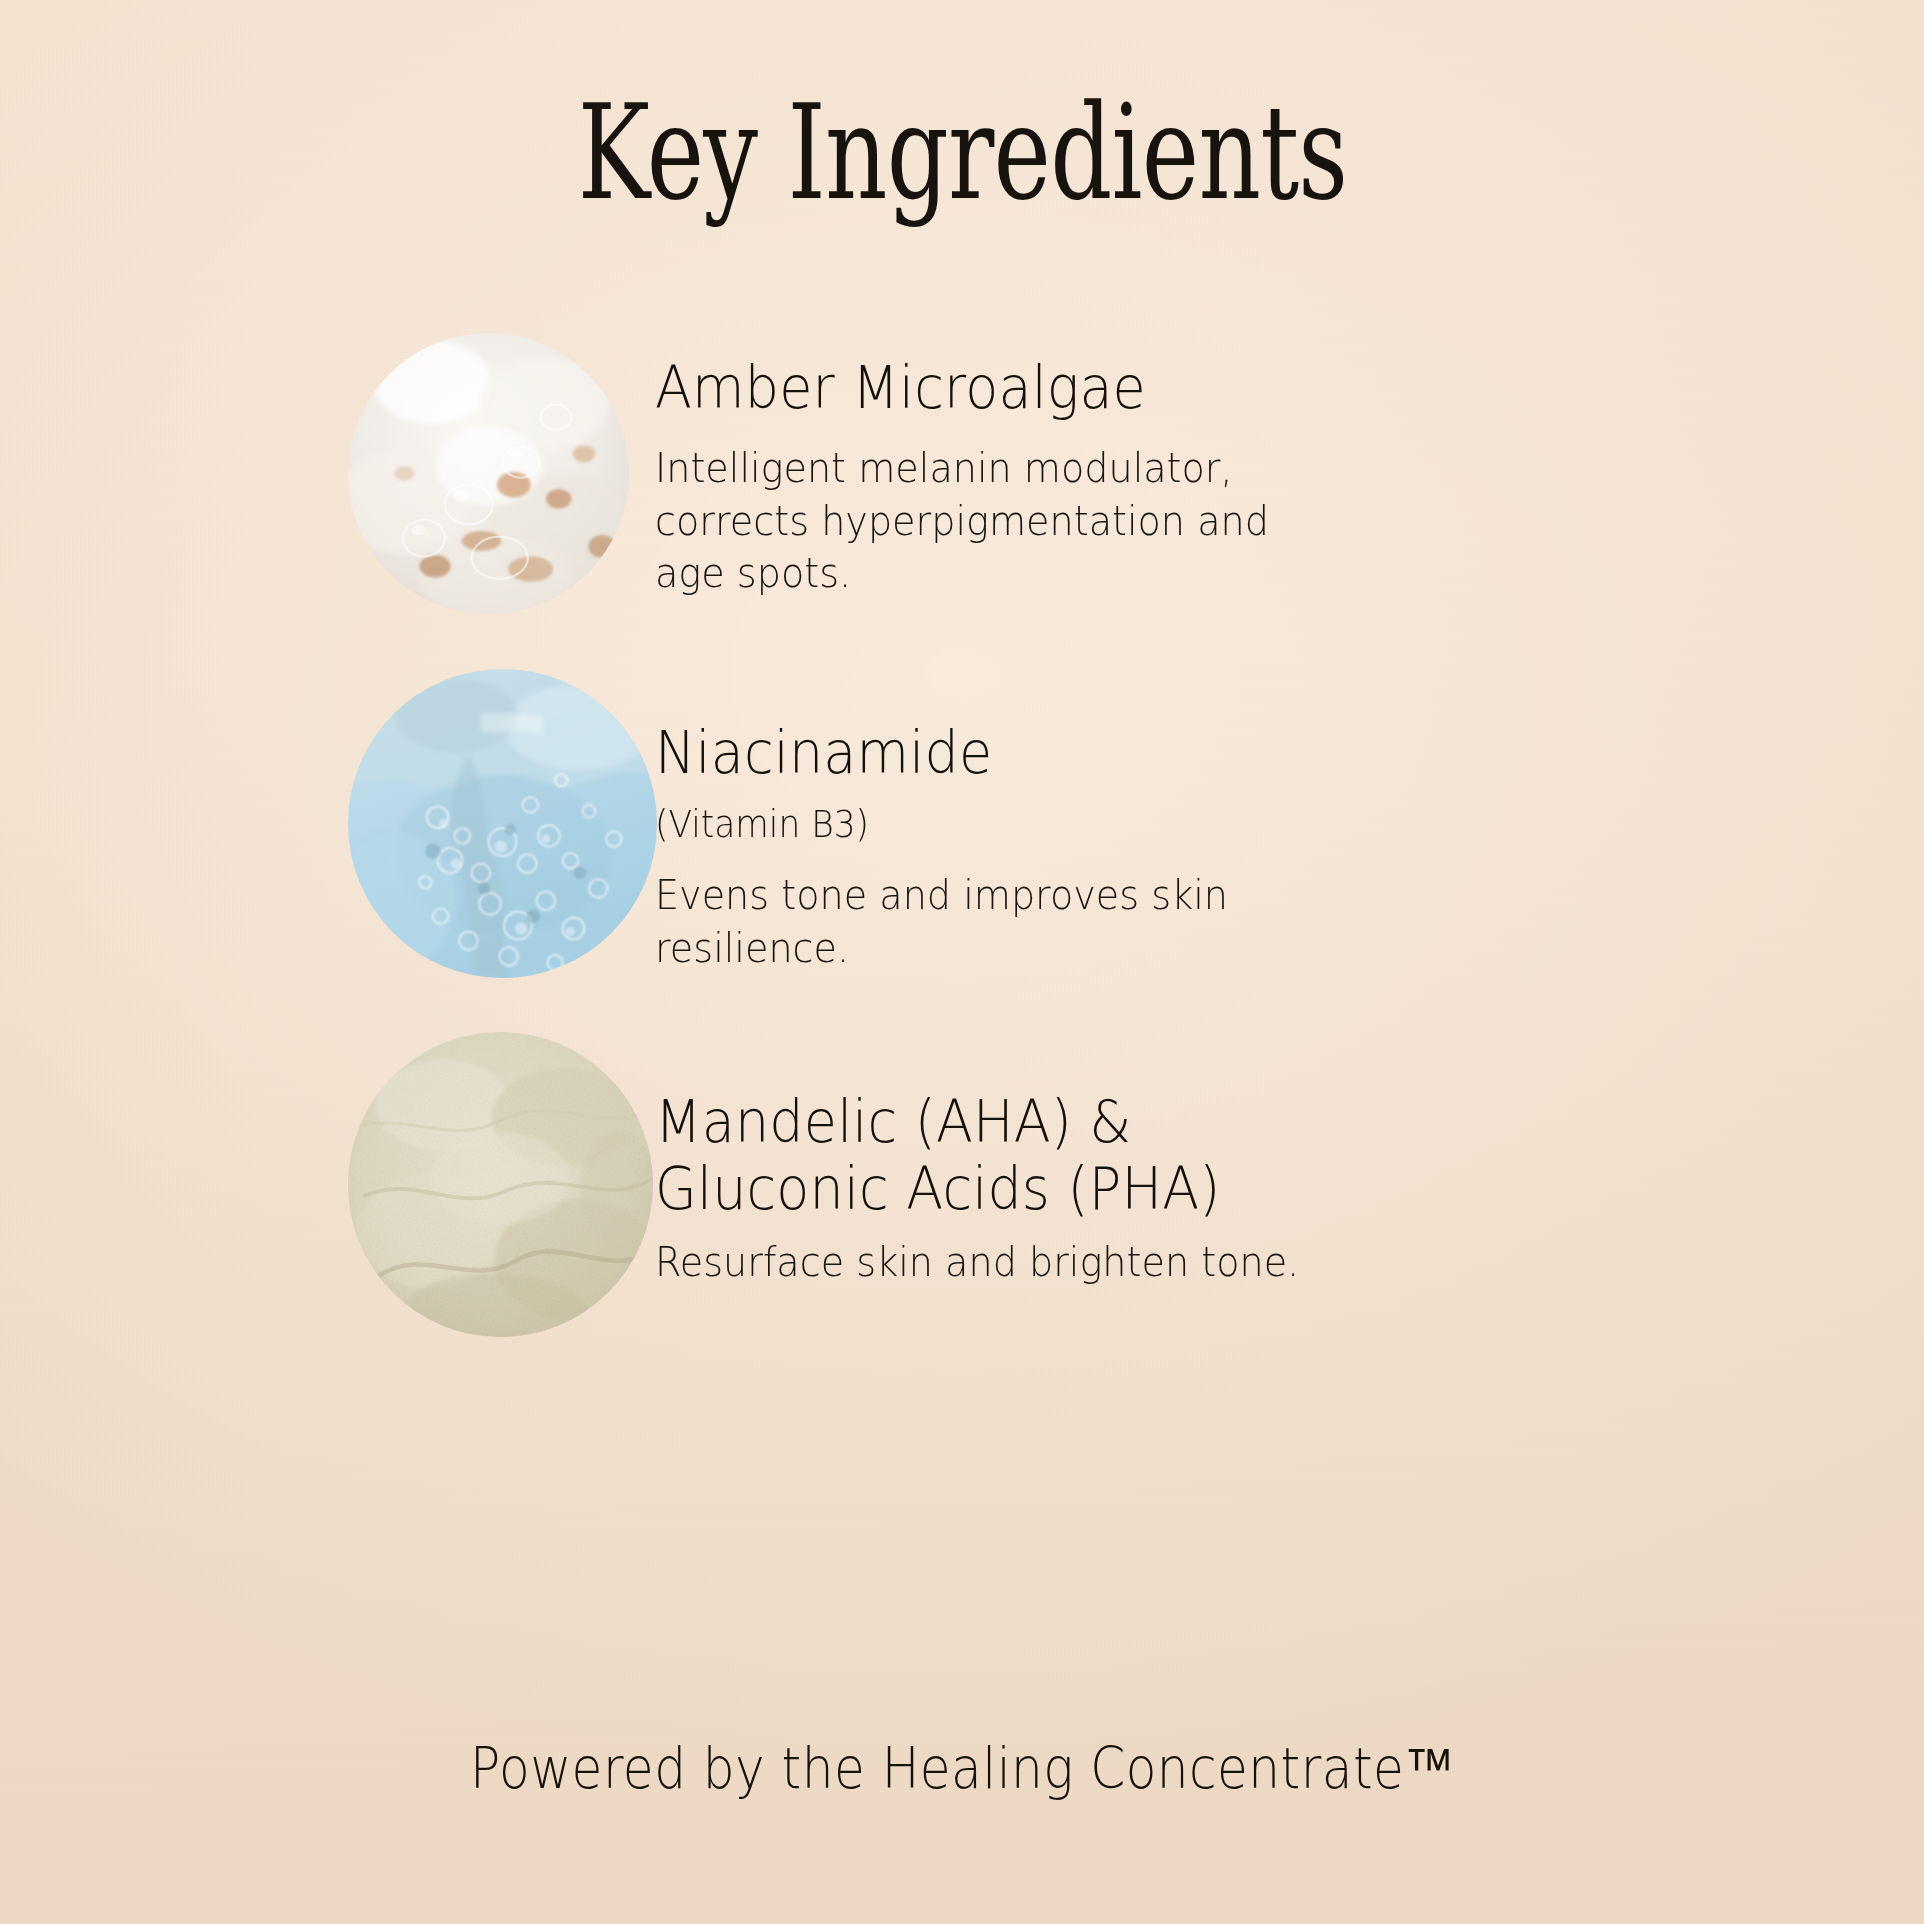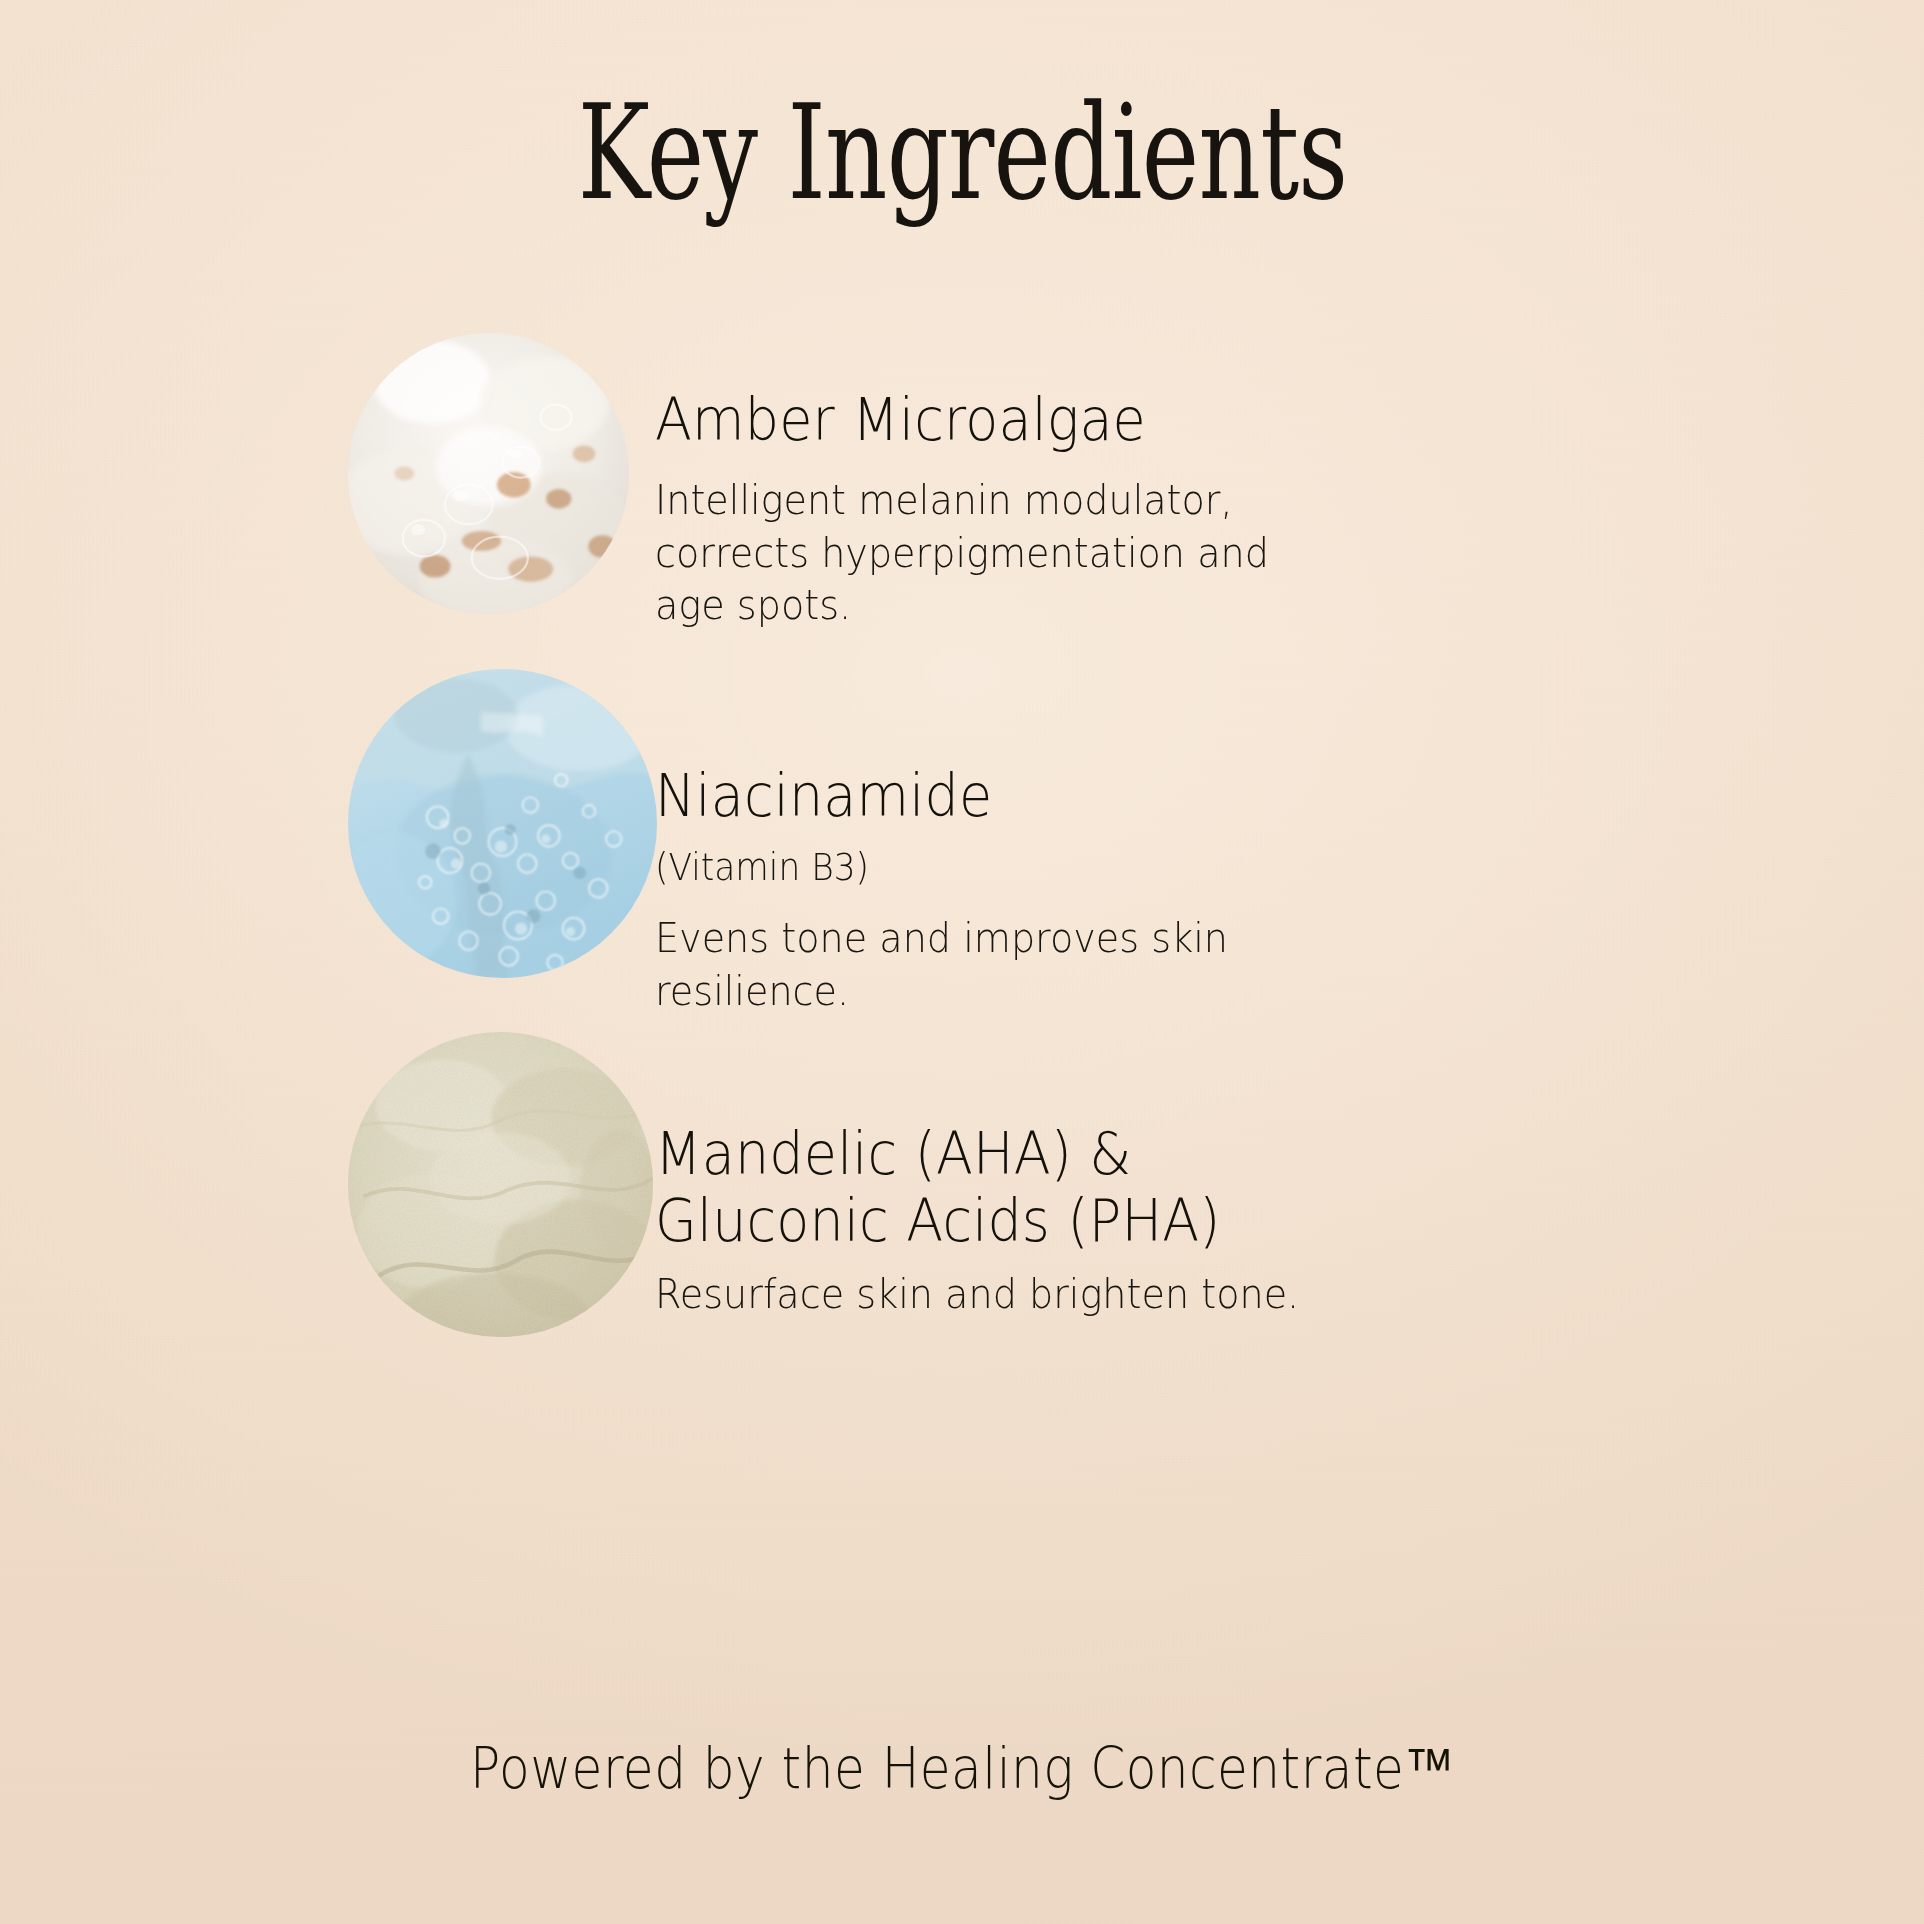--- a/index.html
+++ b/index.html
@@ -80,21 +80,20 @@
   .row-3 .thumb { width: 305px; height: 305px; left: 348px; }
 
   .thumb svg { display: block; width: 100%; height: 100%; }
 
   .text {
     position: absolute;
     left: 655px;
     top: 0;
     width: 723px;
     color: #161309;
-    margin-top: 32px;
   }
 
   .ing-name {
     font-family: "DejaVu Sans", sans-serif;
     font-weight: 300;
     font-size: 58px;
     line-height: 1.16;
     letter-spacing: 0.2px;
     color: #14110a;
     transform: scaleX(0.93);
@@ -120,21 +119,21 @@
     line-height: 1.28;
     color: #191610;
     transform: scaleX(0.93);
     transform-origin: 0 50%;
     white-space: pre-line;
   }
 
   .row-1 .text { top: 22px; }
   .row-1 .ing-desc { margin-top: 20px; }
 
-  .row-2 .text { top: 62px; }
+  .row-2 .text { top: 51px; }
   .row-2 .ing-desc { margin-top: 20px; }
 
   .row-3 .text { top: 57px; }
   .row-3 .ing-desc { margin-top: 12px; }
 
   
   .footer {
     position: absolute;
     top: 1735px;
     left: 0;

